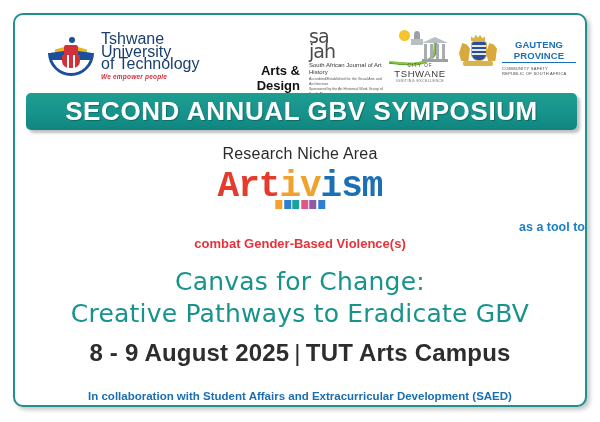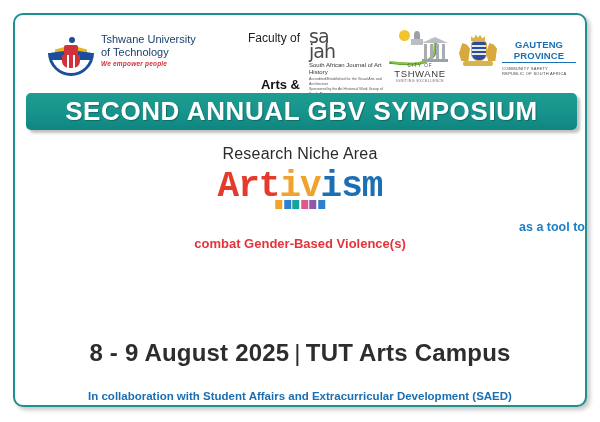--- a/index.html
+++ b/index.html
@@ -73,21 +73,21 @@
   #tut-base {
     position: absolute; left: 14px; top: 25px; width: 18px; height: 13px;
     background: #d0323c; border-radius: 0 0 7px 7px;
   }
   .tut-split { position: absolute; top: 25px; width: 2px; height: 13px; background: #fff; }
   #tut-sp1 { left: 19px; }
   #tut-sp2 { left: 25px; }
 
   #tut-text { position: absolute; left: 53px; top: 4px; }
   .tut-line1, .tut-line2 {
-    font-size: 11px; color: #1b3f6e; line-height: 12.5px;
+    font-size: 16px; color: #1b3f6e; line-height: 12.5px;
     font-family: "Liberation Sans", sans-serif;
   }
   .tut-tag {
     font-size: 6.5px; color: #d0323c; font-style: italic; font-weight: bold;
     margin-top: 2px; letter-spacing: 0.2px;
   }
 
   
   #logo-fad { left: 209px; top: 6px; width: 76px; height: 48px; text-align: right; }
   #fad-l1 { font-size: 12px; color: #222; line-height: 14px; }
@@ -273,21 +273,20 @@
         <div class="tut-split" id="tut-sp2"></div>
       </div>
       <div id="tut-text">
         <div class="tut-line1">Tshwane University</div>
         <div class="tut-line2">of Technology</div>
         <div class="tut-tag">We empower people</div>
       </div>
     </div>
 
     <div class="logo-block" id="logo-fad">
-      <div id="fad-l1">Faculty of</div>
       <div id="fad-l2">Arts &amp; Design</div>
       <div id="fad-swatches">
           <i style="background: rgb(142, 63, 142);"></i>
           <i style="background: rgb(224, 91, 154);"></i>
           <i style="background: rgb(47, 127, 208);"></i>
           <i style="background: rgb(243, 163, 42);"></i>
           <i style="background: rgb(240, 207, 42);"></i>
           <i style="background: rgb(95, 184, 95);"></i>
           <i style="background: rgb(226, 59, 54);"></i>
         </div>
@@ -361,20 +360,24 @@
           <i style="background: rgb(224, 86, 143);"></i>
           <i style="background: rgb(142, 90, 168);"></i>
           <i style="background: rgb(47, 127, 208);"></i>
         </span>
     </span>
   </div>
 
   <div id="tagline1" style="color: rgb(27, 127, 196);">as a tool to</div>
   <div id="tagline2" style="color: rgb(228, 51, 58);">combat Gender-Based Violence(s)</div>
 
+  <div id="main-title" style="color: rgb(23, 147, 140);">
+    <span class="mt-line">Canvas for Change:</span>
+    <span class="mt-line">Creative Pathways to Eradicate GBV</span>
+  </div>
 
   <div id="date-line">
     <span>8 - 9 August 2025</span><span id="date-sep">|</span><span>TUT Arts Campus</span>
   </div>
 
   <div id="footer-line" style="color: rgb(26, 111, 179);">In collaboration with Student Affairs and Extracurricular Development (SAED)</div>
 
 </div>
 
 </body></html>

